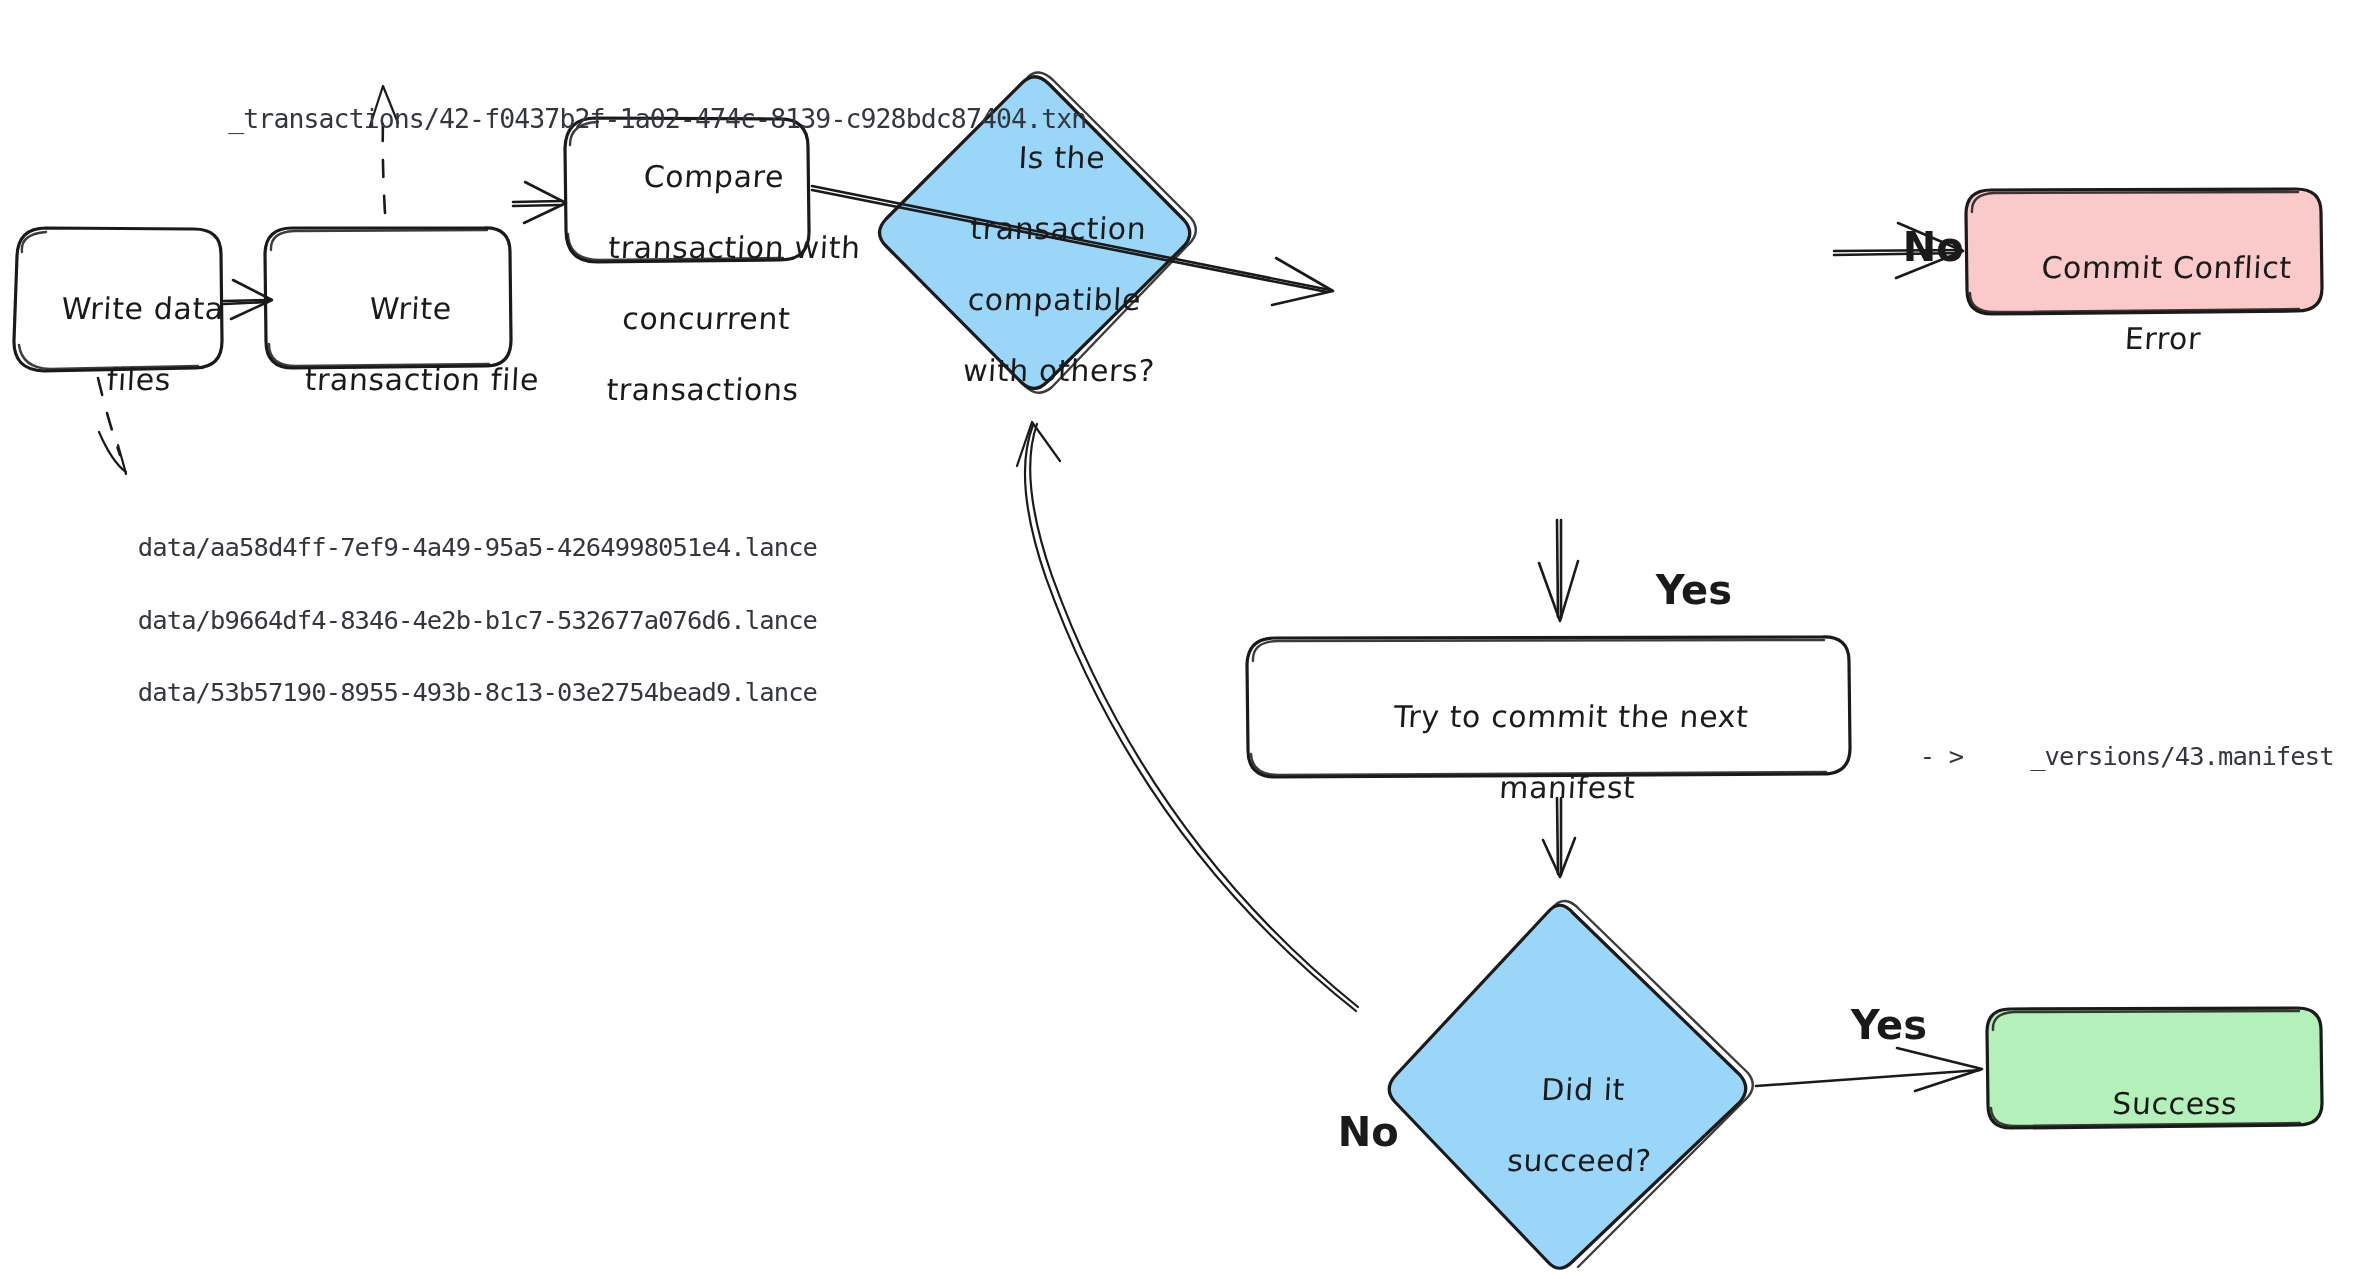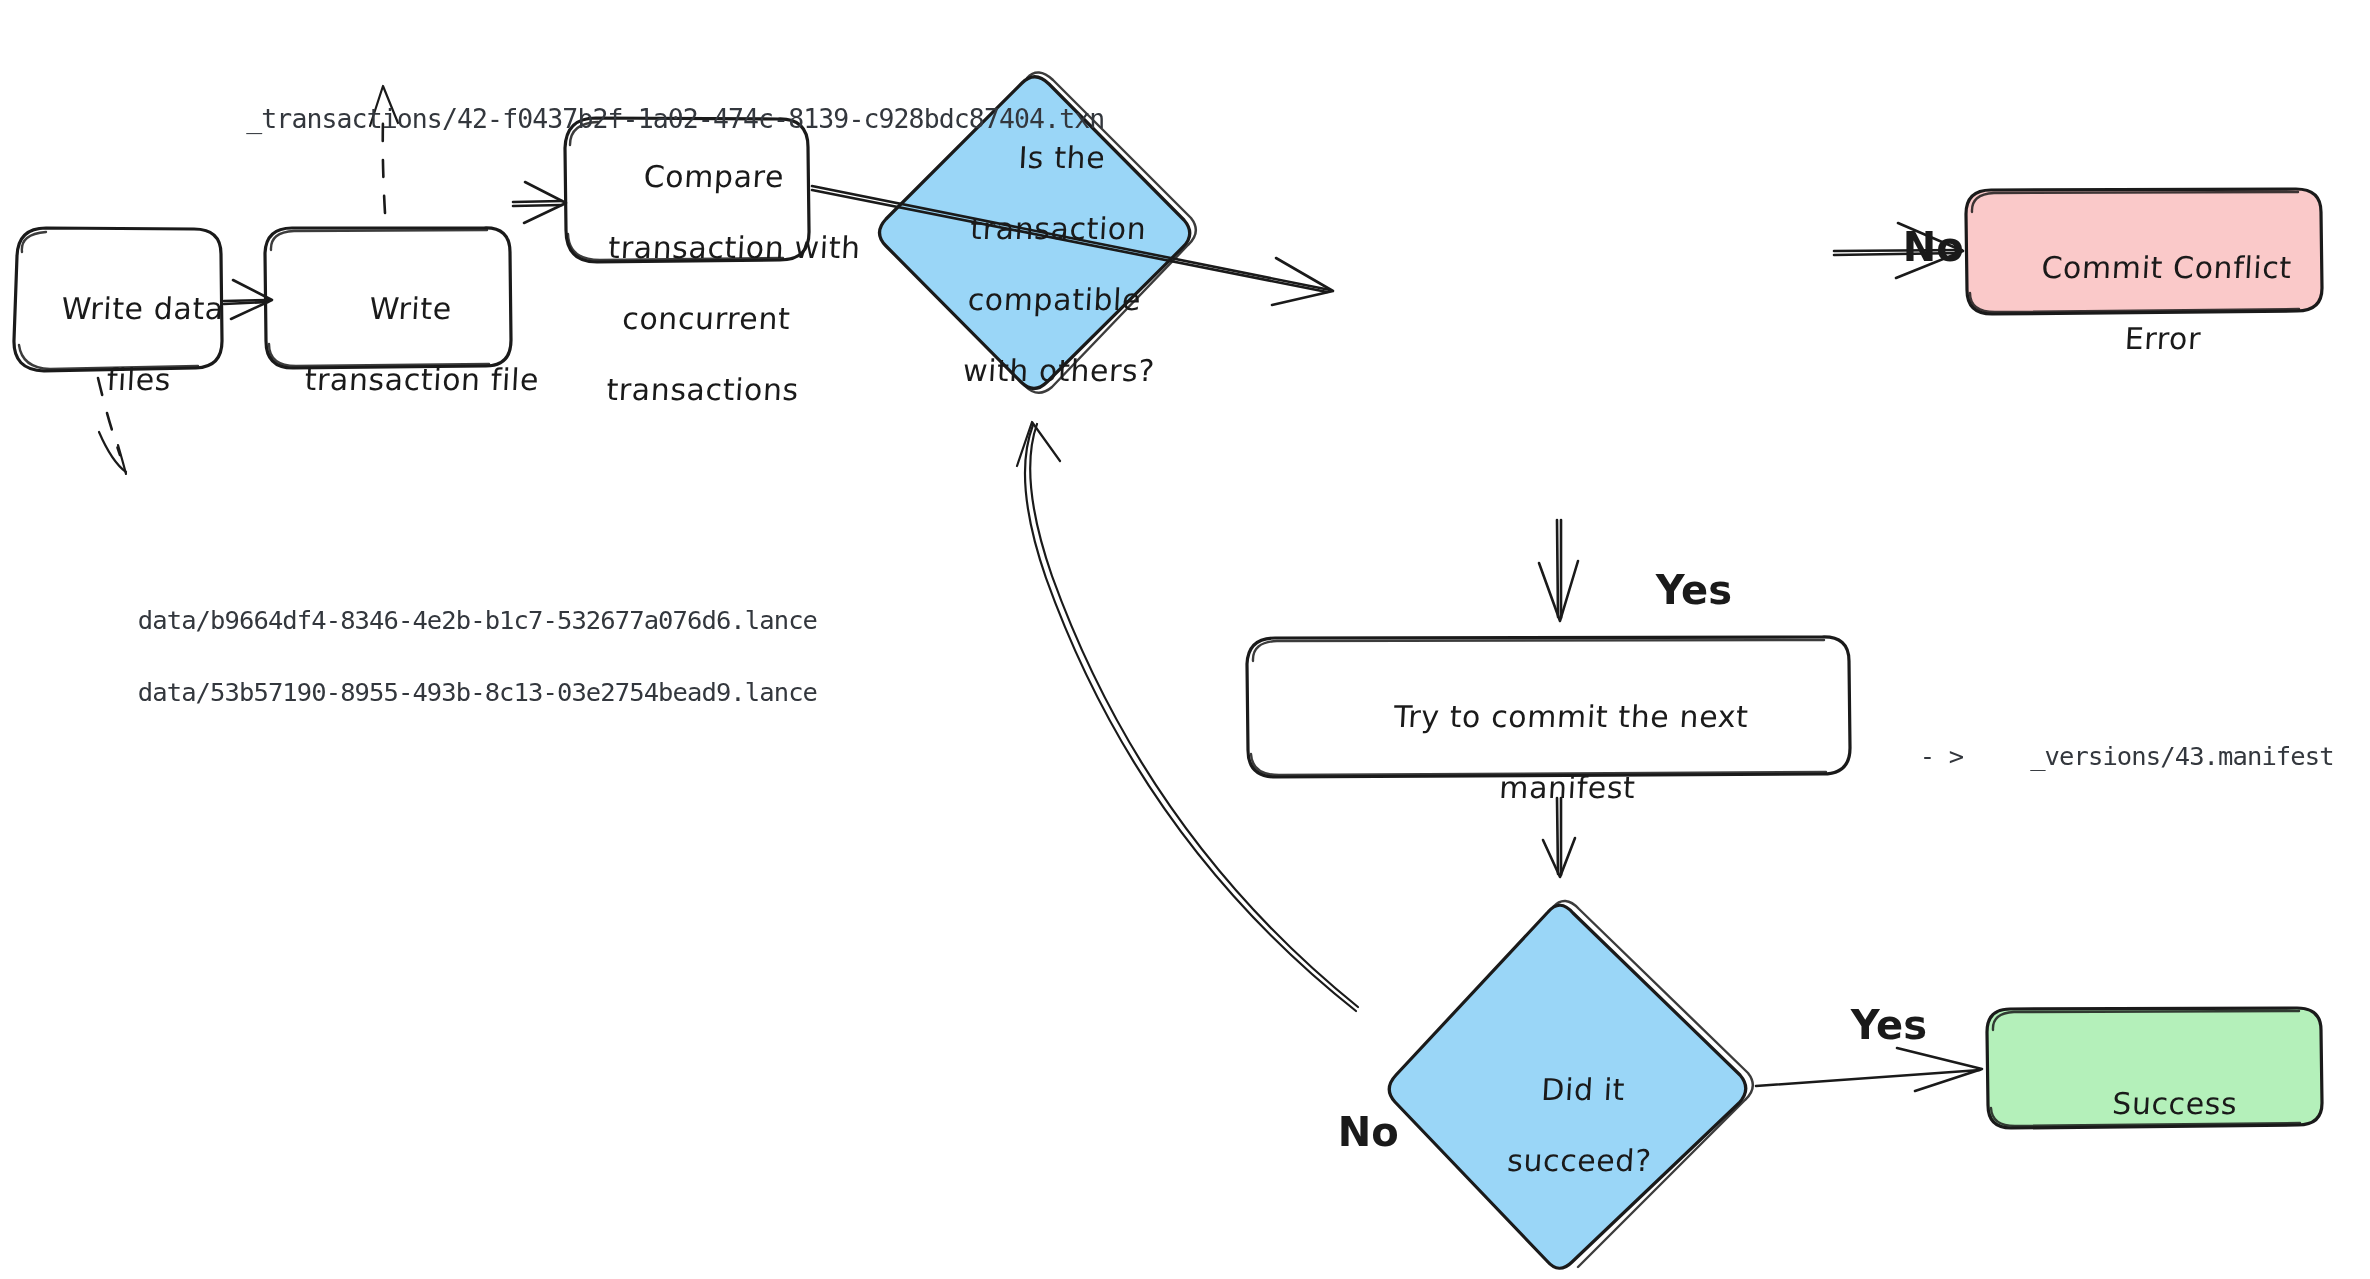--- a/index.html
+++ b/index.html
@@ -219,26 +219,26 @@
   </div>
 
   <div class="lbl yesno" style="left:1282px; top:1062px; width:110px; text-align:left;">
     <span>No</span>
   </div>
 
   <div class="lbl yesno" style="left:1795px; top:955px; width:140px; text-align:left;">
     <span>Yes</span>
   </div>
 
-  <div class="lbl mono big" style="left:186px; top:62px; width:1120px; text-align:left;">
+  <div class="lbl mono big" style="left:168px; top:62px; width:1120px; text-align:left;">
     <span>_transactions/42-f0437b2f-1a02-474c-8139-c928bdc87404.txn</span>
   </div>
 
   <div class="lbl mono" style="left:80px; top:493px; width:900px; text-align:left;">
-    <br>
+    <span>data/aa58d4ff-7ef9-4a49-95a5-4264998051e4.lance</span><br>
     <span>data/b9664df4-8346-4e2b-b1c7-532677a076d6.lance</span><br>
     <span>data/53b57190-8955-493b-8c13-03e2754bead9.lance</span>
   </div>
 
   <div class="lbl mono" style="left:1862px; top:702px; width:70px; text-align:left;">
     <span>- &gt;</span>
   </div>
   <div class="lbl mono" style="left:1938px; top:702px; width:430px; text-align:center;">
     <span>_versions/43.manifest</span>
   </div>

